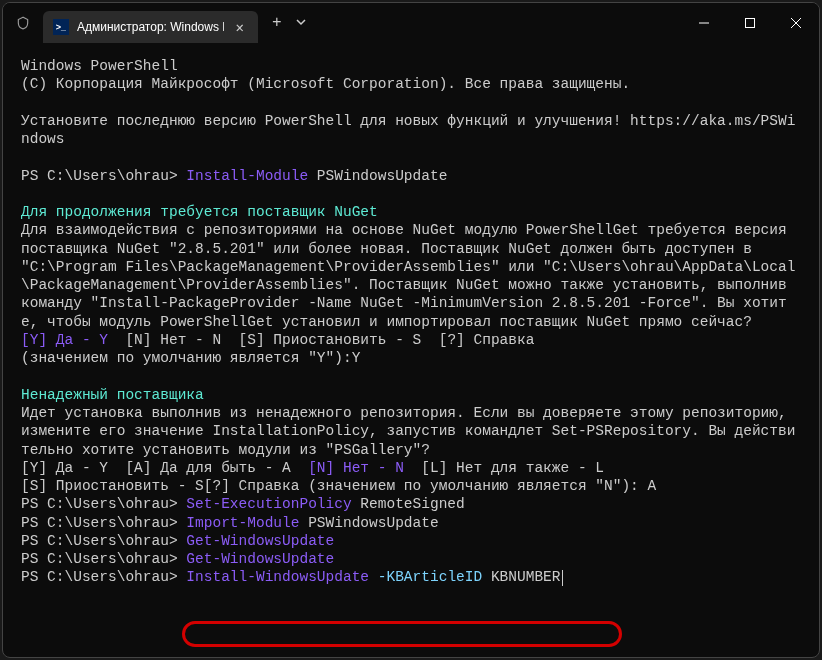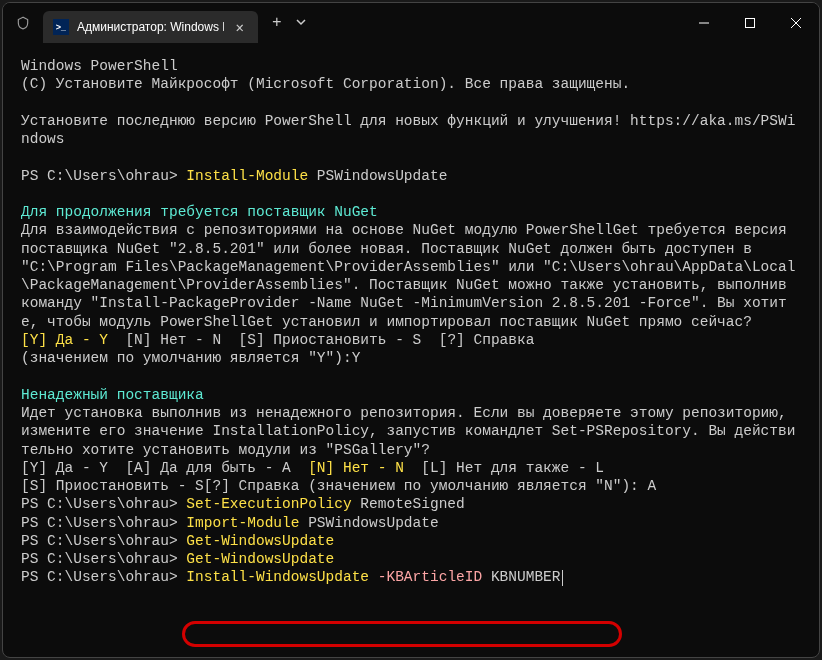--- a/index.html
+++ b/index.html
@@ -102,22 +102,22 @@
 .terminal {
   flex: 1;
   padding: 14px 18px;
   color: #cccccc;
   font-size: 14.5px;
   line-height: 1.26;
   white-space: pre-wrap;
   word-break: break-all;
   overflow: hidden;
 }
-.yellow { color: #fde047; }
-.gray { color: #fca5a5; }
+.yellow { color: #8b5cf6; }
+.gray { color: #7dd3fc; }
 .white { color: #5eead4; }
 .highlight-border {
   position: absolute;
   border: 3px solid #d40000;
   border-radius: 14px;
   left: 182px;
   bottom: 13px;
   width: 440px;
   height: 26px;
   pointer-events: none;
@@ -166,21 +166,21 @@
       <div class="wcbtn">
           <svg width="10" height="10">
             <line x1="0" y1="0" x2="10" y2="10" stroke="#fff" stroke-width="1"></line>
             <line x1="10" y1="0" x2="0" y2="10" stroke="#fff" stroke-width="1"></line>
           </svg>
         </div>
     </div>
   </div>
 
   <div class="terminal"><span>Windows PowerShell</span>
-<span>(C) Установите Майкрософт (Microsoft Corporation). Все права защищены.</span>
+<span>(C) Корпорация Майкрософт (Microsoft Corporation). Все права защищены.</span>
 
 <span>Установите последнюю версию PowerShell для новых функций и улучшения! https://aka.ms/PSWindows</span>
 
 <span>PS C:\Users\ohrau&gt; </span><span class="yellow">Install-Module</span><span> PSWindowsUpdate</span>
 
 <span class="white">Для продолжения требуется поставщик NuGet</span>
 <span>Для взаимодействия с репозиториями на основе NuGet модулю PowerShellGet требуется версия поставщика NuGet "2.8.5.201" или более новая. Поставщик NuGet должен быть доступен в "C:\Program Files\PackageManagement\ProviderAssemblies" или "C:\Users\ohrau\AppData\Local\PackageManagement\ProviderAssemblies". Поставщик NuGet можно также установить, выполнив команду "Install-PackageProvider -Name NuGet -MinimumVersion 2.8.5.201 -Force". Вы хотите, чтобы модуль PowerShellGet установил и импортировал поставщик NuGet прямо сейчас?</span>
 <span class="yellow">[Y] Да - Y</span><span>  [N] Нет - N  </span><span>[S] Приостановить - S  </span><span>[?] Справка</span>
 <span>(значением по умолчанию является "Y"):</span><span>Y</span>
 

